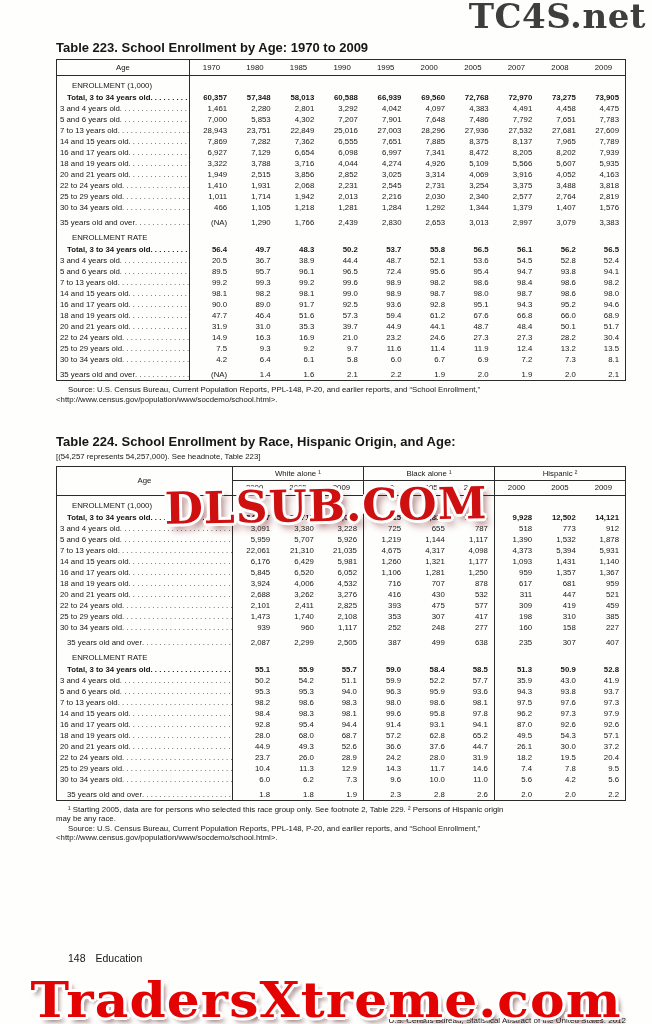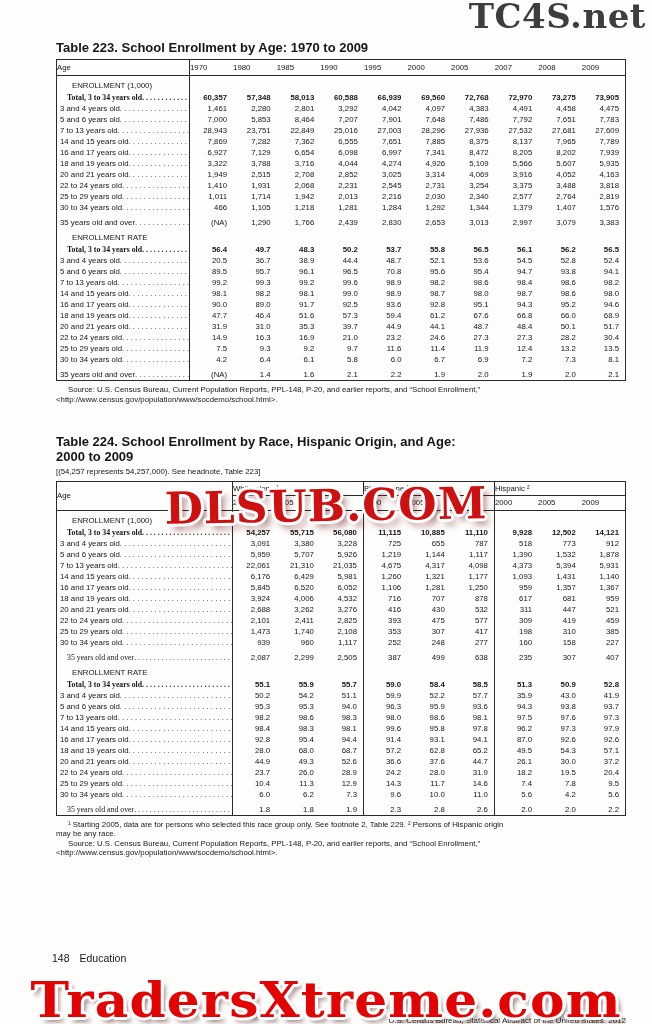--- a/index.html
+++ b/index.html
@@ -21,46 +21,46 @@
   .note{font-size:7.8px;line-height:9.5px;}
   .ind1{padding-left:12px;}
   .notes-block{margin-top:4px;}
 
   
   .stat-table{
     width:100%;border-collapse:collapse;table-layout:fixed;
     border:1px solid #2b2b2b;font-size:7.8px;margin-top:2px;
   }
   .stat-table th{
-    font-weight:normal;text-align:left;vertical-align:middle;
+    font-weight:normal;text-align:center;vertical-align:middle;
     padding:3px 0;line-height:9px;border-bottom:1px solid #2b2b2b;
   }
   #t223 th.stub-h{width:132px;}
   #t224 th.stub-h{width:175px;}
   .stat-table th.stub-h{border-right:1px solid #2b2b2b;}
   #t224 th.grp{padding:2px 0;border-bottom:1px solid #2b2b2b;}
   #t224 th.yr{padding:2px 0 3px 0;}
   .stat-table td{
     height:11px;line-height:11px;vertical-align:bottom;
     padding:0;overflow:hidden;
   }
   .stat-table td.stub{border-right:1px solid #2b2b2b;}
   .stat-table td.gsep, .stat-table th.gsep{border-left:1px solid #2b2b2b;}
   .lblwrap{display:flex;overflow:hidden;white-space:nowrap;padding-left:3px;}
-  .lblwrap.ind{padding-left:10px;font-family:Liberation Serif, serif;}
+  .lblwrap.ind{padding-left:10px;}
   .dots{flex:1 1 auto;overflow:hidden;white-space:nowrap;color:#161616;}
   .dots::after{content:" . . . . . . . . . . . . . . . . . . . . . . . . . . . . . . . . . . . . . . . . . . . . . . . .";}
   .stat-table td.num{text-align:right;padding-right:6px;}
   .stat-table .b{font-weight:bold;}
   .stat-table td.sec-head{text-align:left;padding:3px 0 1px 15px;height:12px;}
   .stat-table tr.gap td{padding-top:4px;}
   .stat-table tr.gap td.num{padding-top:4px;}
 
   
-  .footer-left{position:absolute;left:52px;top:952px;font-size:10.5px;}
+  .footer-left{position:absolute;left:68px;top:952px;font-size:10.5px;}
   .footer-left .sec{margin-left:10px;}
   .footer-right{position:absolute;right:26px;top:1016px;font-size:8px;color:#222;}
 
   
   .wm{position:absolute;z-index:5;white-space:nowrap;pointer-events:none;}
   .wm-top{
     top:-4px;right:6px;
     font-family:"DejaVu Serif", serif;font-weight:bold;
     font-size:34px;color:rgba(47,47,47,0.93);
     letter-spacing:0.5px;
@@ -162,21 +162,21 @@
           </tr>
           <tr>
             <td class="stub">
               <div class="lblwrap">
                 <span>5 and 6 years old</span>
                 <span class="dots"></span>
               </div>
             </td>
             <td class="num">7,000</td>
             <td class="num">5,853</td>
-            <td class="num">8,464</td>
+            <td class="num">4,302</td>
             <td class="num">7,207</td>
             <td class="num">7,901</td>
             <td class="num">7,648</td>
             <td class="num">7,486</td>
             <td class="num">7,792</td>
             <td class="num">7,651</td>
             <td class="num">7,783</td>
           </tr>
           <tr>
             <td class="stub">
@@ -252,21 +252,21 @@
           </tr>
           <tr>
             <td class="stub">
               <div class="lblwrap">
                 <span>20 and 21 years old</span>
                 <span class="dots"></span>
               </div>
             </td>
             <td class="num">1,949</td>
             <td class="num">2,515</td>
-            <td class="num">2,708</td>
+            <td class="num">3,856</td>
             <td class="num">2,852</td>
             <td class="num">3,025</td>
             <td class="num">3,314</td>
             <td class="num">4,069</td>
             <td class="num">3,916</td>
             <td class="num">4,052</td>
             <td class="num">4,163</td>
           </tr>
           <tr>
             <td class="stub">
@@ -393,21 +393,21 @@
             <td class="stub">
               <div class="lblwrap">
                 <span>5 and 6 years old</span>
                 <span class="dots"></span>
               </div>
             </td>
             <td class="num">89.5</td>
             <td class="num">95.7</td>
             <td class="num">96.1</td>
             <td class="num">96.5</td>
-            <td class="num">70.8</td>
+            <td class="num">72.4</td>
             <td class="num">95.6</td>
             <td class="num">95.4</td>
             <td class="num">94.7</td>
             <td class="num">93.8</td>
             <td class="num">94.1</td>
           </tr>
           <tr>
             <td class="stub">
               <div class="lblwrap">
                 <span>7 to 13 years old</span>
@@ -571,21 +571,20 @@
           </tr>
         </tbody>
       </table>
     <div class="notes-block">
       <div class="note ind1">Source: U.S. Census Bureau, Current Population Reports, PPL-148, P-20, and earlier reports, and “School Enrollment,”</div>
       <div class="note">&lt;http://www.census.gov/population/www/socdemo/school.html&gt;.</div>
     </div>
 
     <h2 class="t-title t224-title">
       <div>Table 224. School Enrollment by Race, Hispanic Origin, and Age:</div>
-      <div>2000 to 2009</div>
     </h2>
     <div class="headnote">[(54,257 represents 54,257,000). See headnote, Table 223]</div>
     <table id="t224" class="stat-table">
         <thead>
           <tr>
             <th class="stub-h" rowspan="2">Age</th>
             <th class="grp" colspan="3">White alone ¹</th>
             <th class="grp gsep" colspan="3">Black alone ¹</th>
             <th class="grp gsep" colspan="3">Hispanic ²</th>
           </tr>

